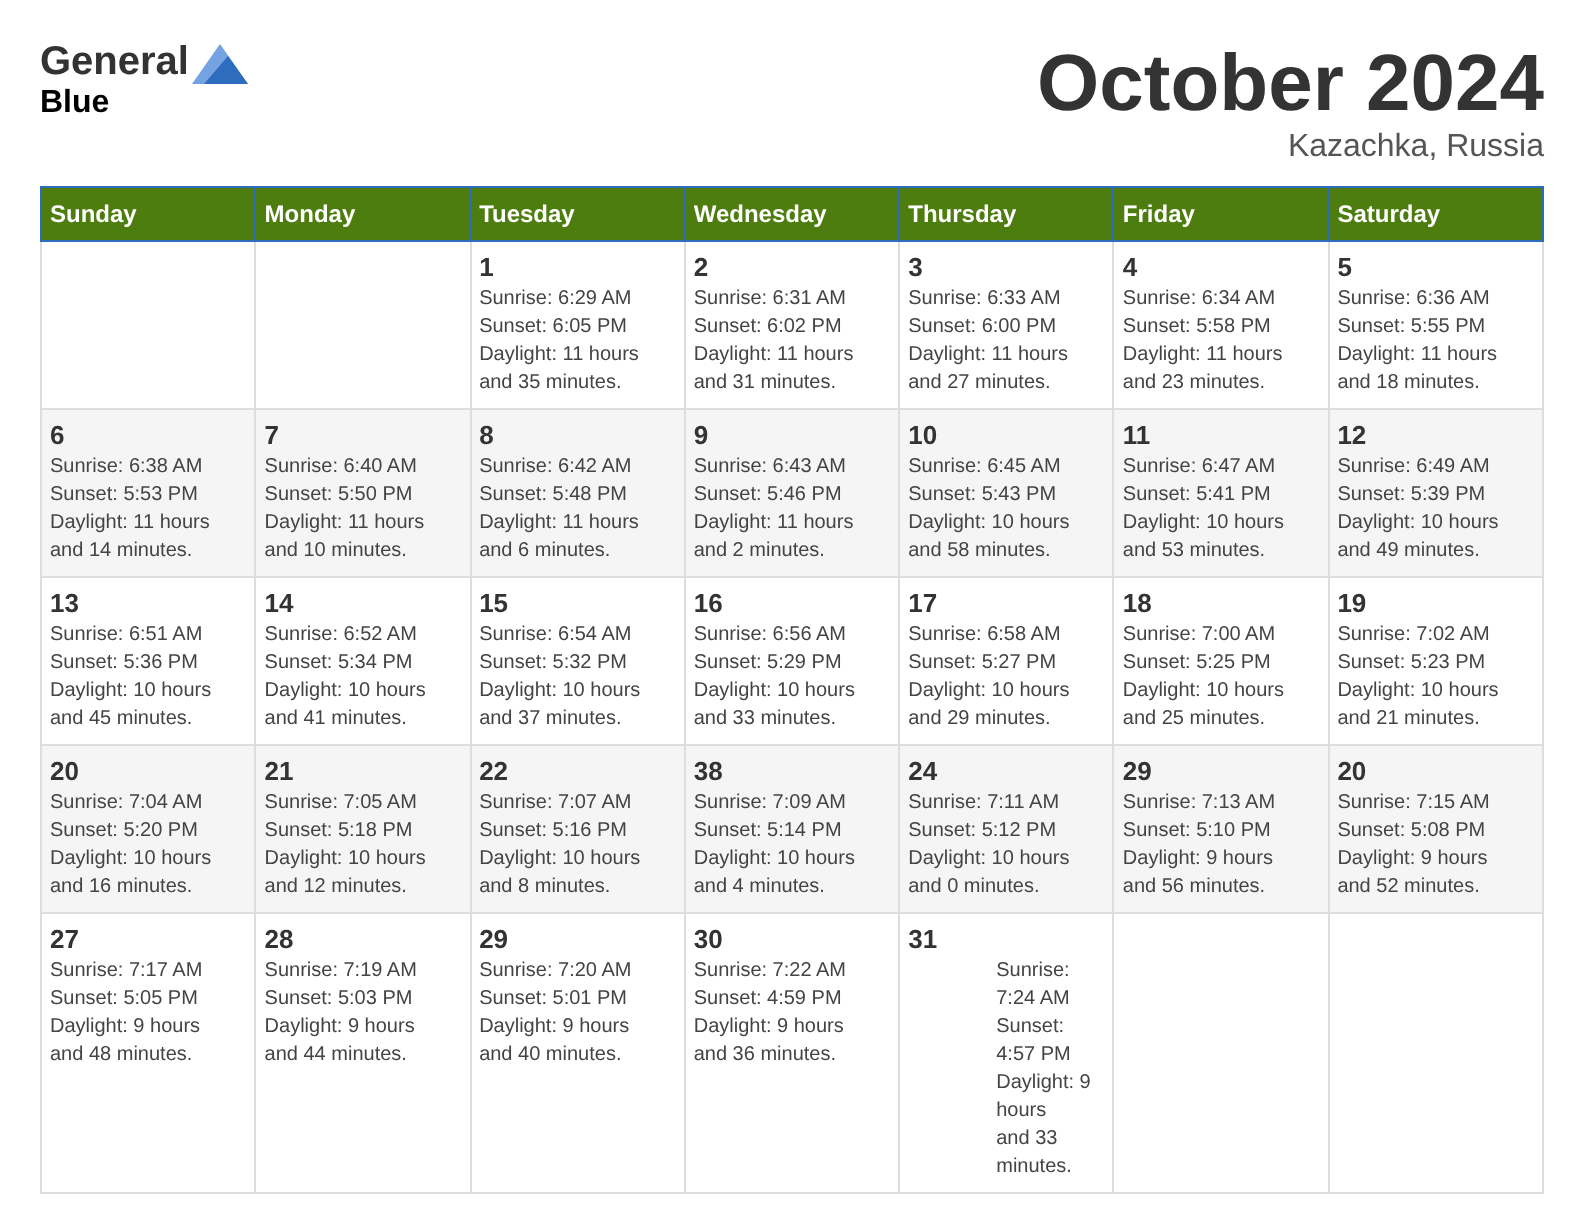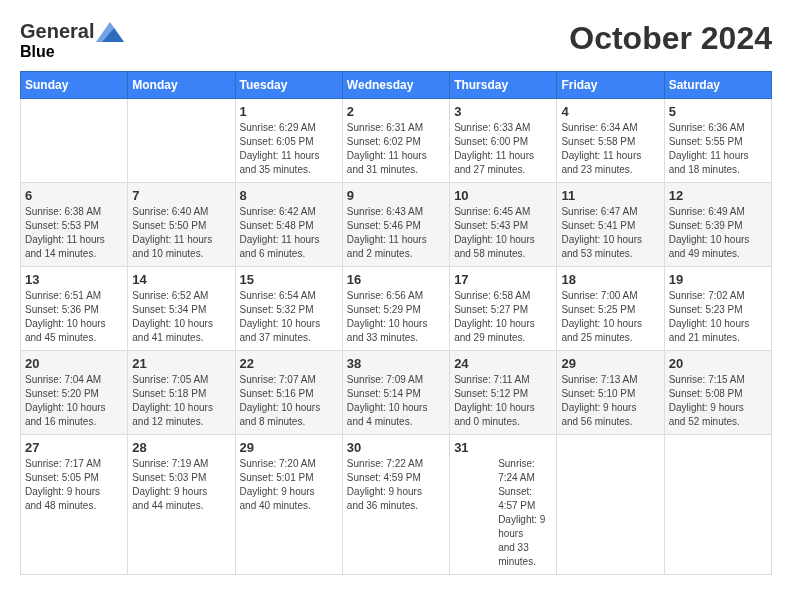--- a/index.html
+++ b/index.html
@@ -33,36 +33,36 @@
     .logo-blue { color: #000000; font-size: 16px; font-weight: bold; }
     .logo-icon {
       width: 28px;
       height: 20px;
       margin-left: 2px;
     }
     .month-title {
       text-align: right;
     }
     .month-title h1 {
-      font-size: 32px;
+      font-size: 40px;
       font-weight: bold;
       color: #333;
     }
     .month-title h2 {
       font-size: 16px;
       font-weight: normal;
       color: #555;
     }
     .calendar {
       width: 100%;
       border-collapse: collapse;
       font-size: 11px;
     }
     .calendar thead th {
-      background-color: #3b82f6;
+      background-color: #4d7c0f;
       color: #fff;
       padding: 6px 4px;
       text-align: left;
       font-size: 12px;
       font-weight: bold;
       border: 1px solid #2e6dbe;
     }
     .calendar tbody tr {
       border-bottom: 1px solid #ccc;
     }
@@ -108,20 +108,21 @@
       <span class="logo-general">General</span>
       <svg class="logo-icon" viewBox="0 0 28 20" xmlns="http://www.w3.org/2000/svg">
         <polygon points="0,20 14,0 28,20" fill="#3a7bd5" opacity="0.7"></polygon>
         <polygon points="6,20 18,6 28,20" fill="#2e6dbe"></polygon>
       </svg>
     </div>
     <span class="logo-blue">Blue</span>
   </div>
   <div class="month-title">
     <h1>October 2024</h1>
+    <h2>Kazachka, Russia</h2>
   </div>
 </div>
 
 <table class="calendar">
   <thead>
     <tr>
     <th>Sunday</th>
         <th>Monday</th>
         <th>Tuesday</th>
         <th>Wednesday</th>

